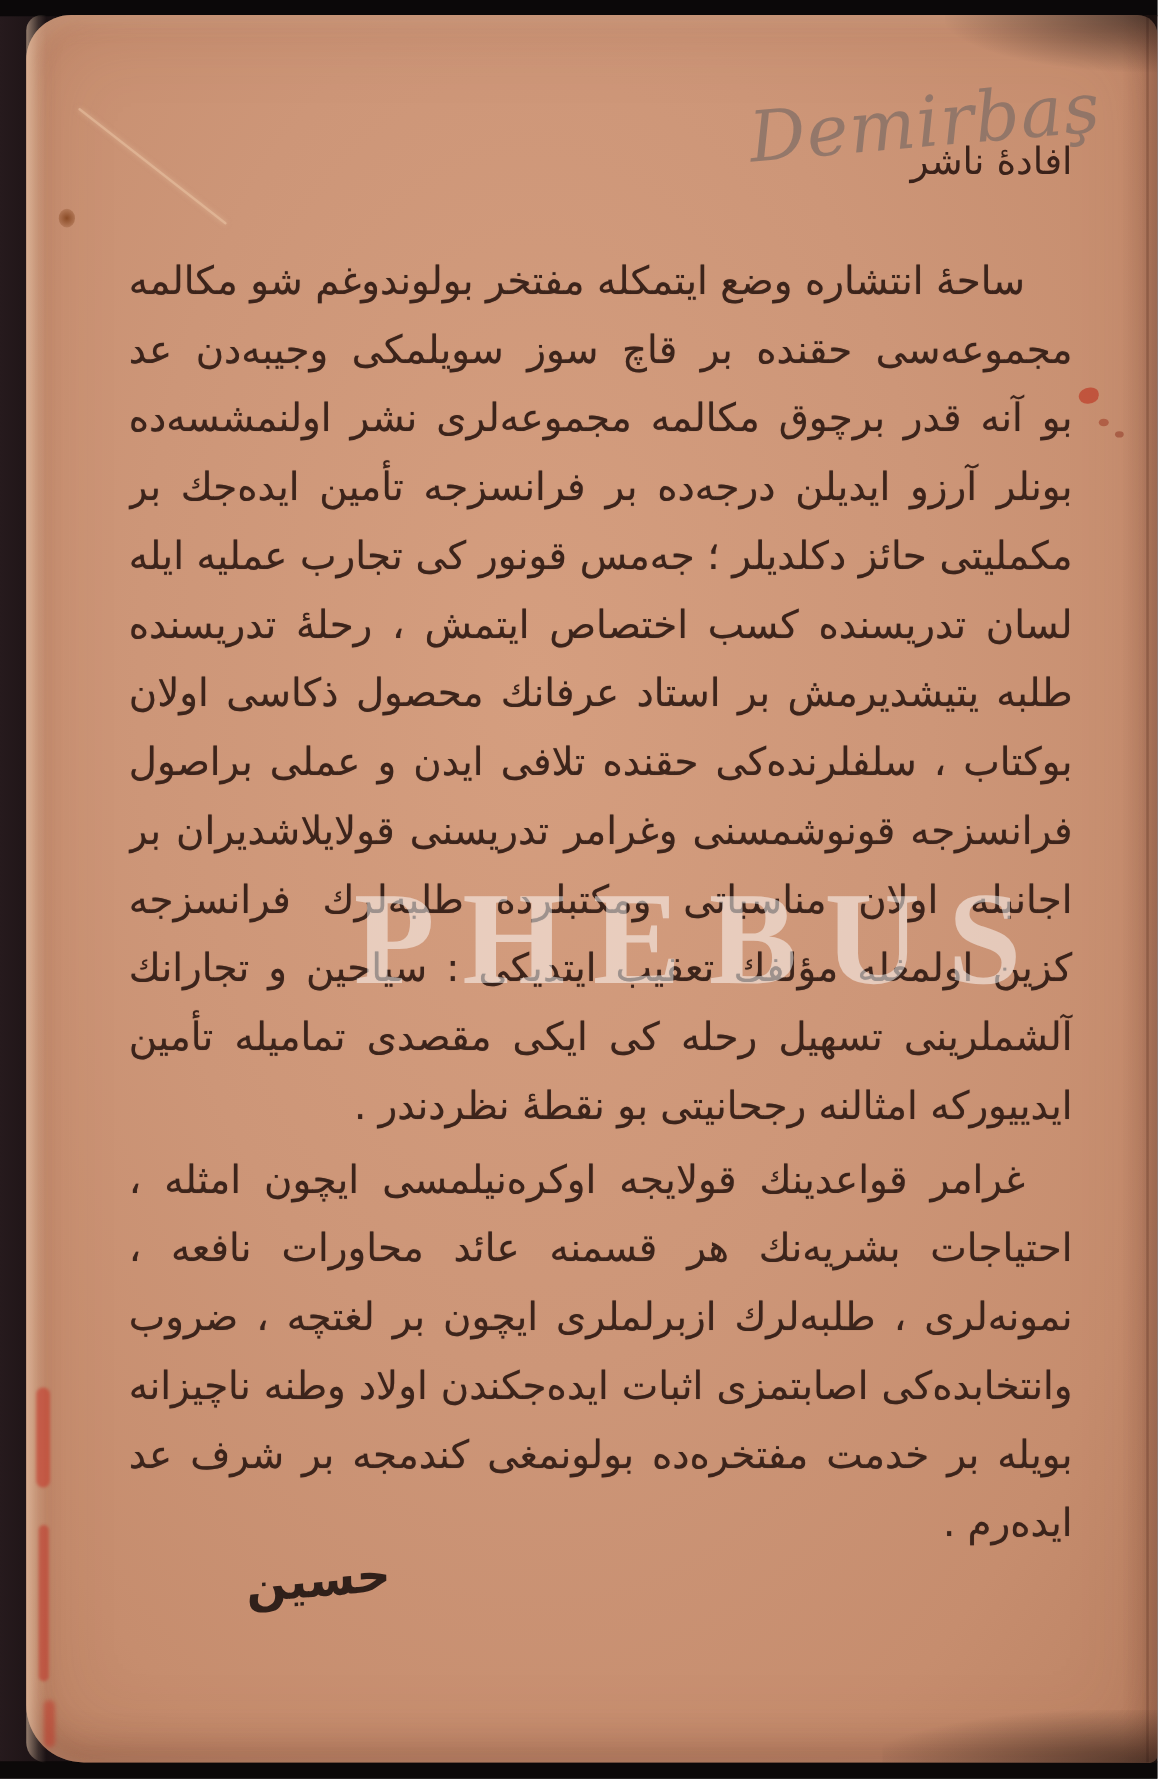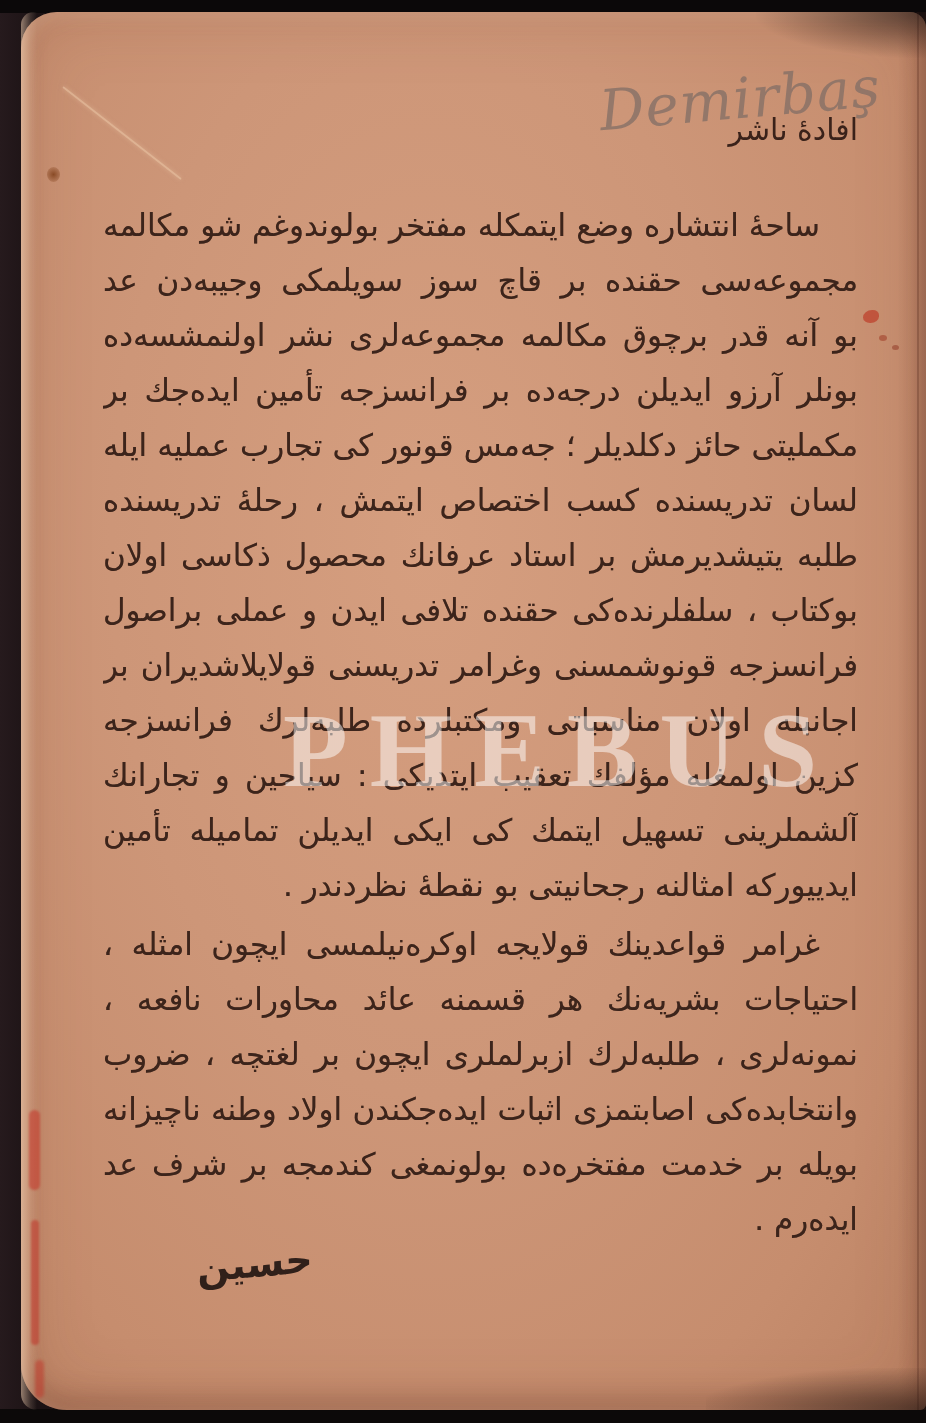--- a/index.html
+++ b/index.html
@@ -122,21 +122,21 @@
         <div class="line">مجموعه‌سی حقنده بر قاچ سوز سویلمکی وجیبه‌دن عد ایتدم .</div>
         <div class="line">بو آنه قدر برچوق مکالمه مجموعه‌لری نشر اولنمشسه‌ده مع التأسف</div>
         <div class="line">بونلر آرزو ایدیلن درجه‌ده بر فرانسزجه تأمین ایده‌جك بر</div>
         <div class="line">مکملیتی حائز دکلدیلر ؛ جه‌مس قونور کی تجارب عملیه ایله</div>
         <div class="line">لسان تدریسنده کسب اختصاص ایتمش ، رحلهٔ تدریسنده برچوق</div>
         <div class="line">طلبه یتیشدیرمش بر استاد عرفانك محصول ذکاسی اولان</div>
         <div class="line">بوکتاب ، سلفلرنده‌کی حقنده تلافی ایدن و عملی براصول ایله</div>
         <div class="line">فرانسزجه قونوشمسنی وغرامر تدریسنی قولایلاشدیران بر اثر</div>
         <div class="line">اجانبله اولان مناسباتی ومکتبلرده طلبه‌لرك فرانسزجه قونوشمغه</div>
         <div class="line">کزین اولمغله مؤلفك تعقیب ایتدیکی : سیاحین و تجارانك</div>
-        <div class="line">آلشملرینی تسهیل ایتمك کی ایکی ایدیلن تمامیله تأمین</div>
+        <div class="line">آلشملرینی تسهیل رحله کی ایکی مقصدی تمامیله تأمین</div>
         <div class="line plast">ایدییورکه امثالنه رجحانیتی بو نقطهٔ نظردندر .</div>
       </div>
       <div class="paragraph">
         <div class="line first">غرامر قواعدینك قولایجه اوکره‌نیلمسی ایچون امثله ،</div>
         <div class="line">احتیاجات بشریه‌نك هر قسمنه عائد محاورات نافعه ، مخابرات</div>
         <div class="line">نمونه‌لری ، طلبه‌لرك ازبرلملری ایچون بر لغتچه ، ضروب امثال</div>
         <div class="line">وانتخابده‌کی اصابتمزی اثبات ایده‌جکندن اولاد وطنه ناچیزانه</div>
         <div class="line">بویله بر خدمت مفتخره‌ده بولونمغی کندمجه بر شرف عد</div>
         <div class="line plast">ایده‌رم .</div>
       </div>

